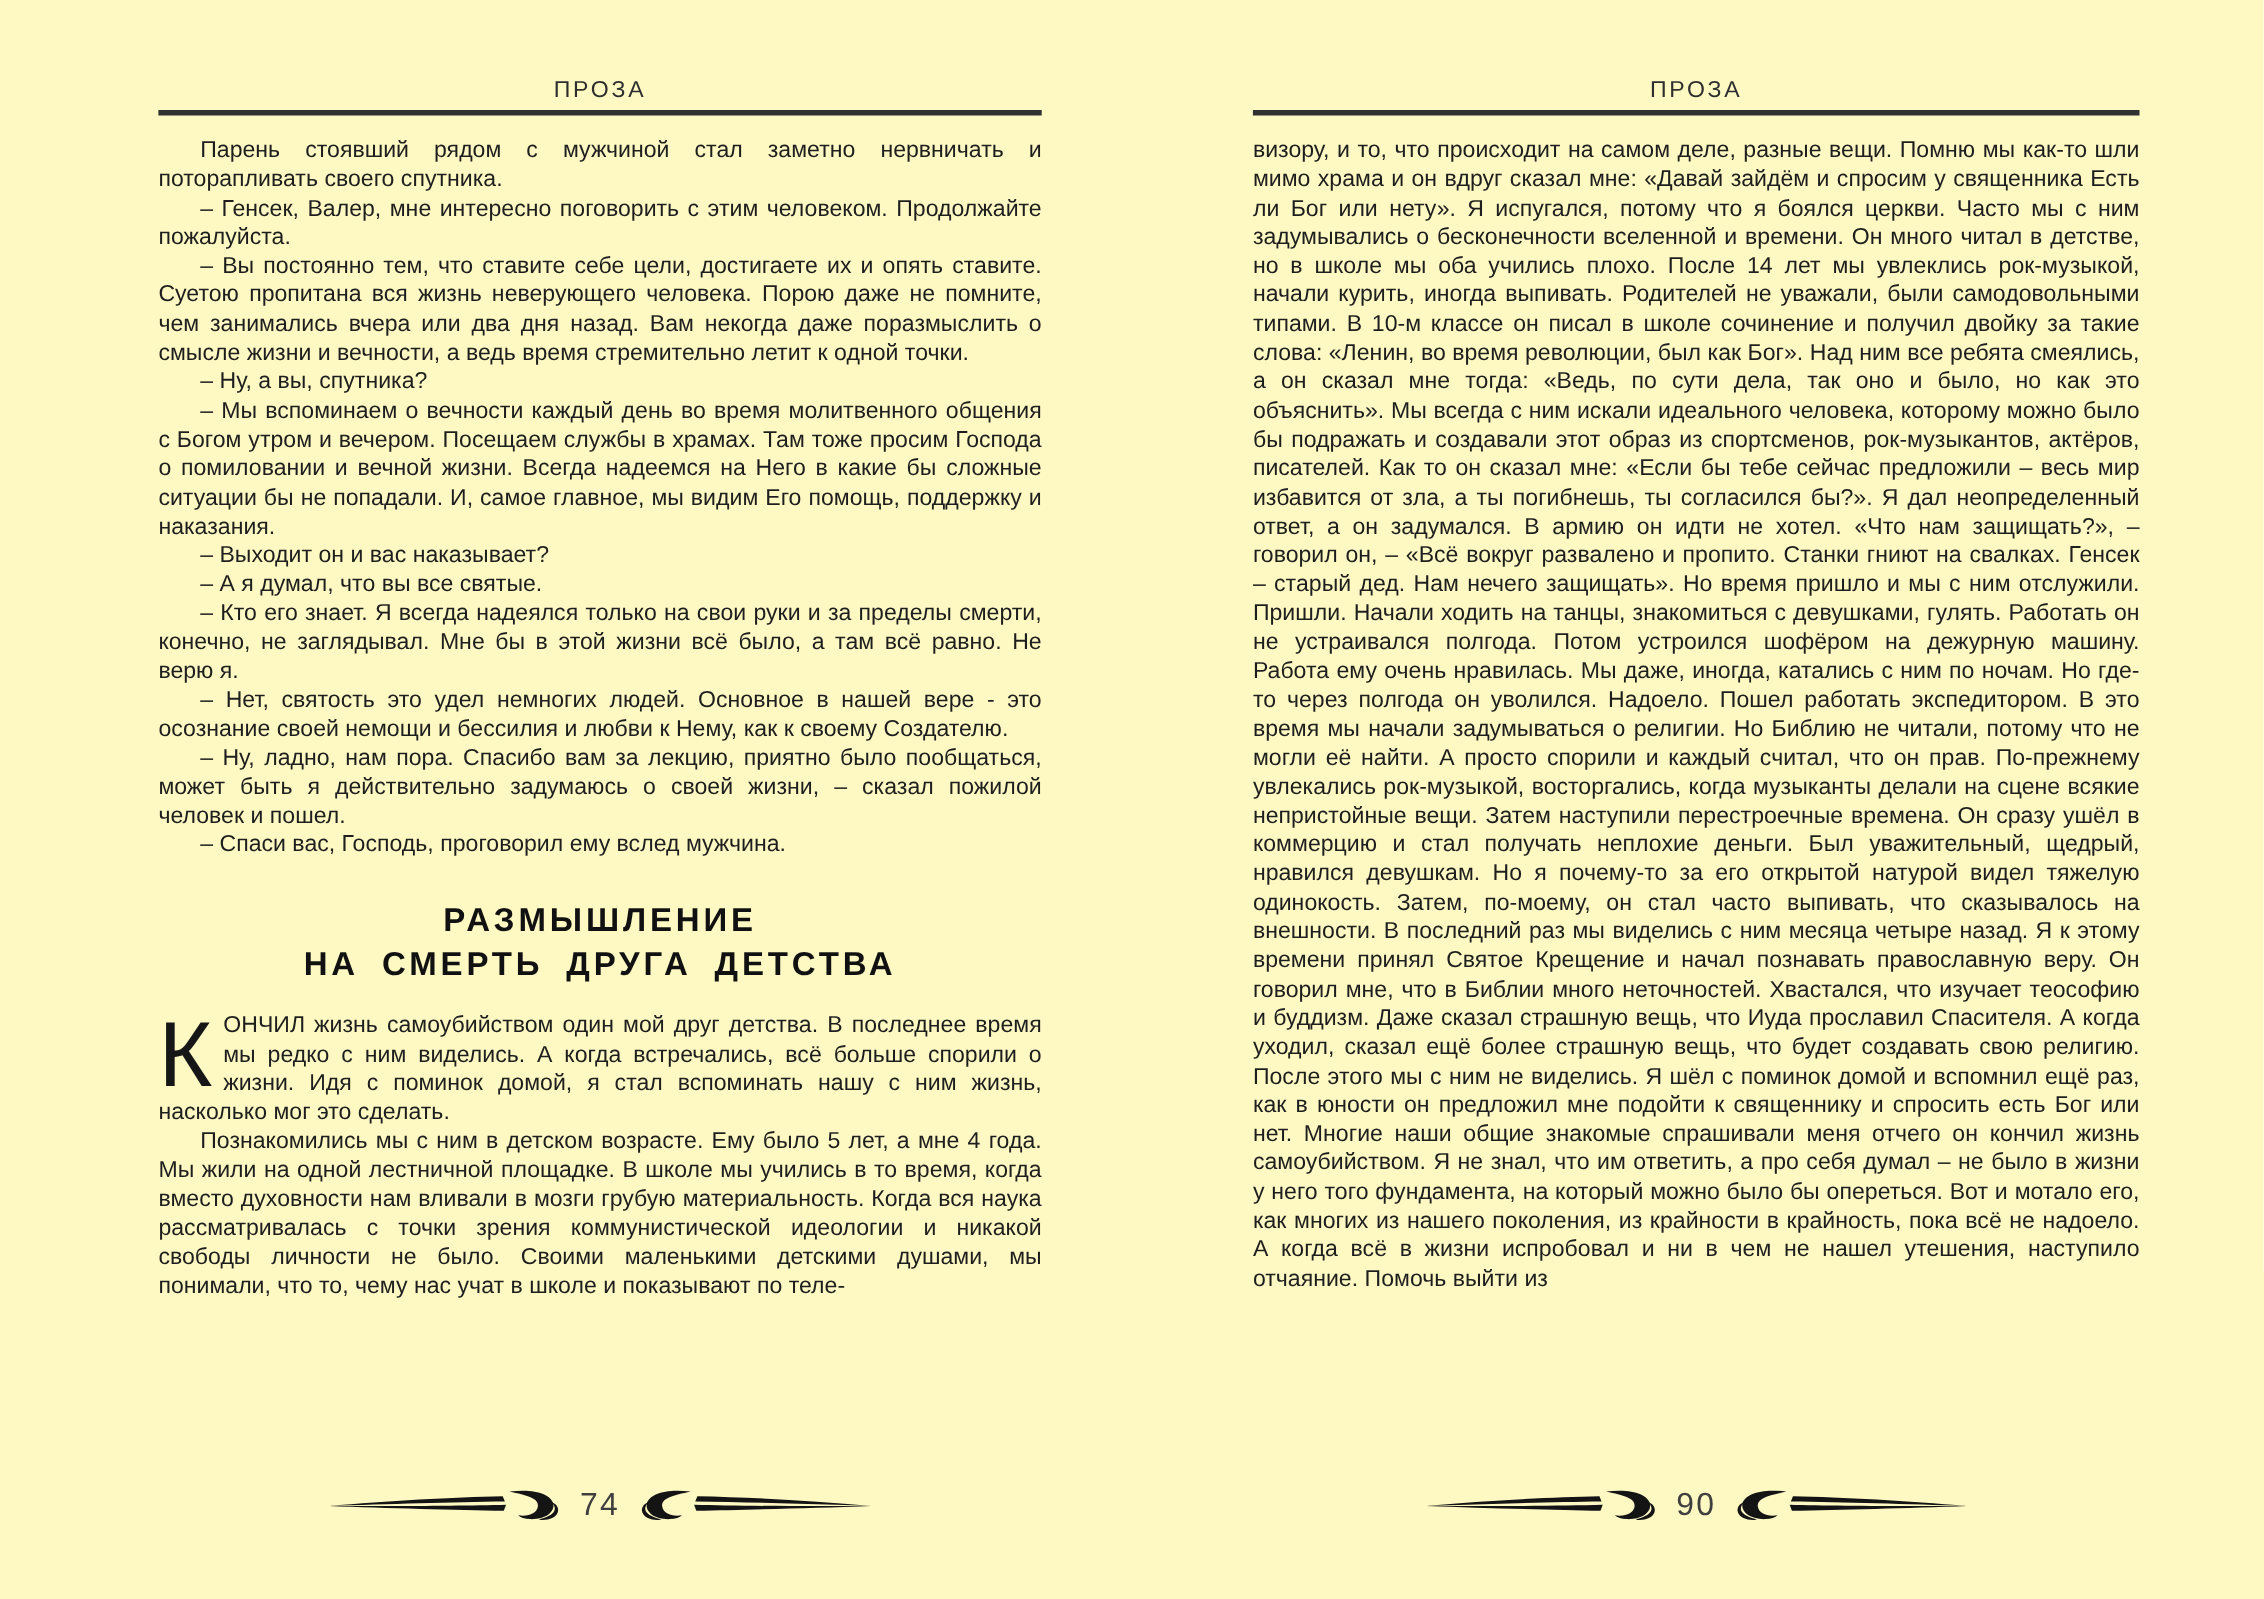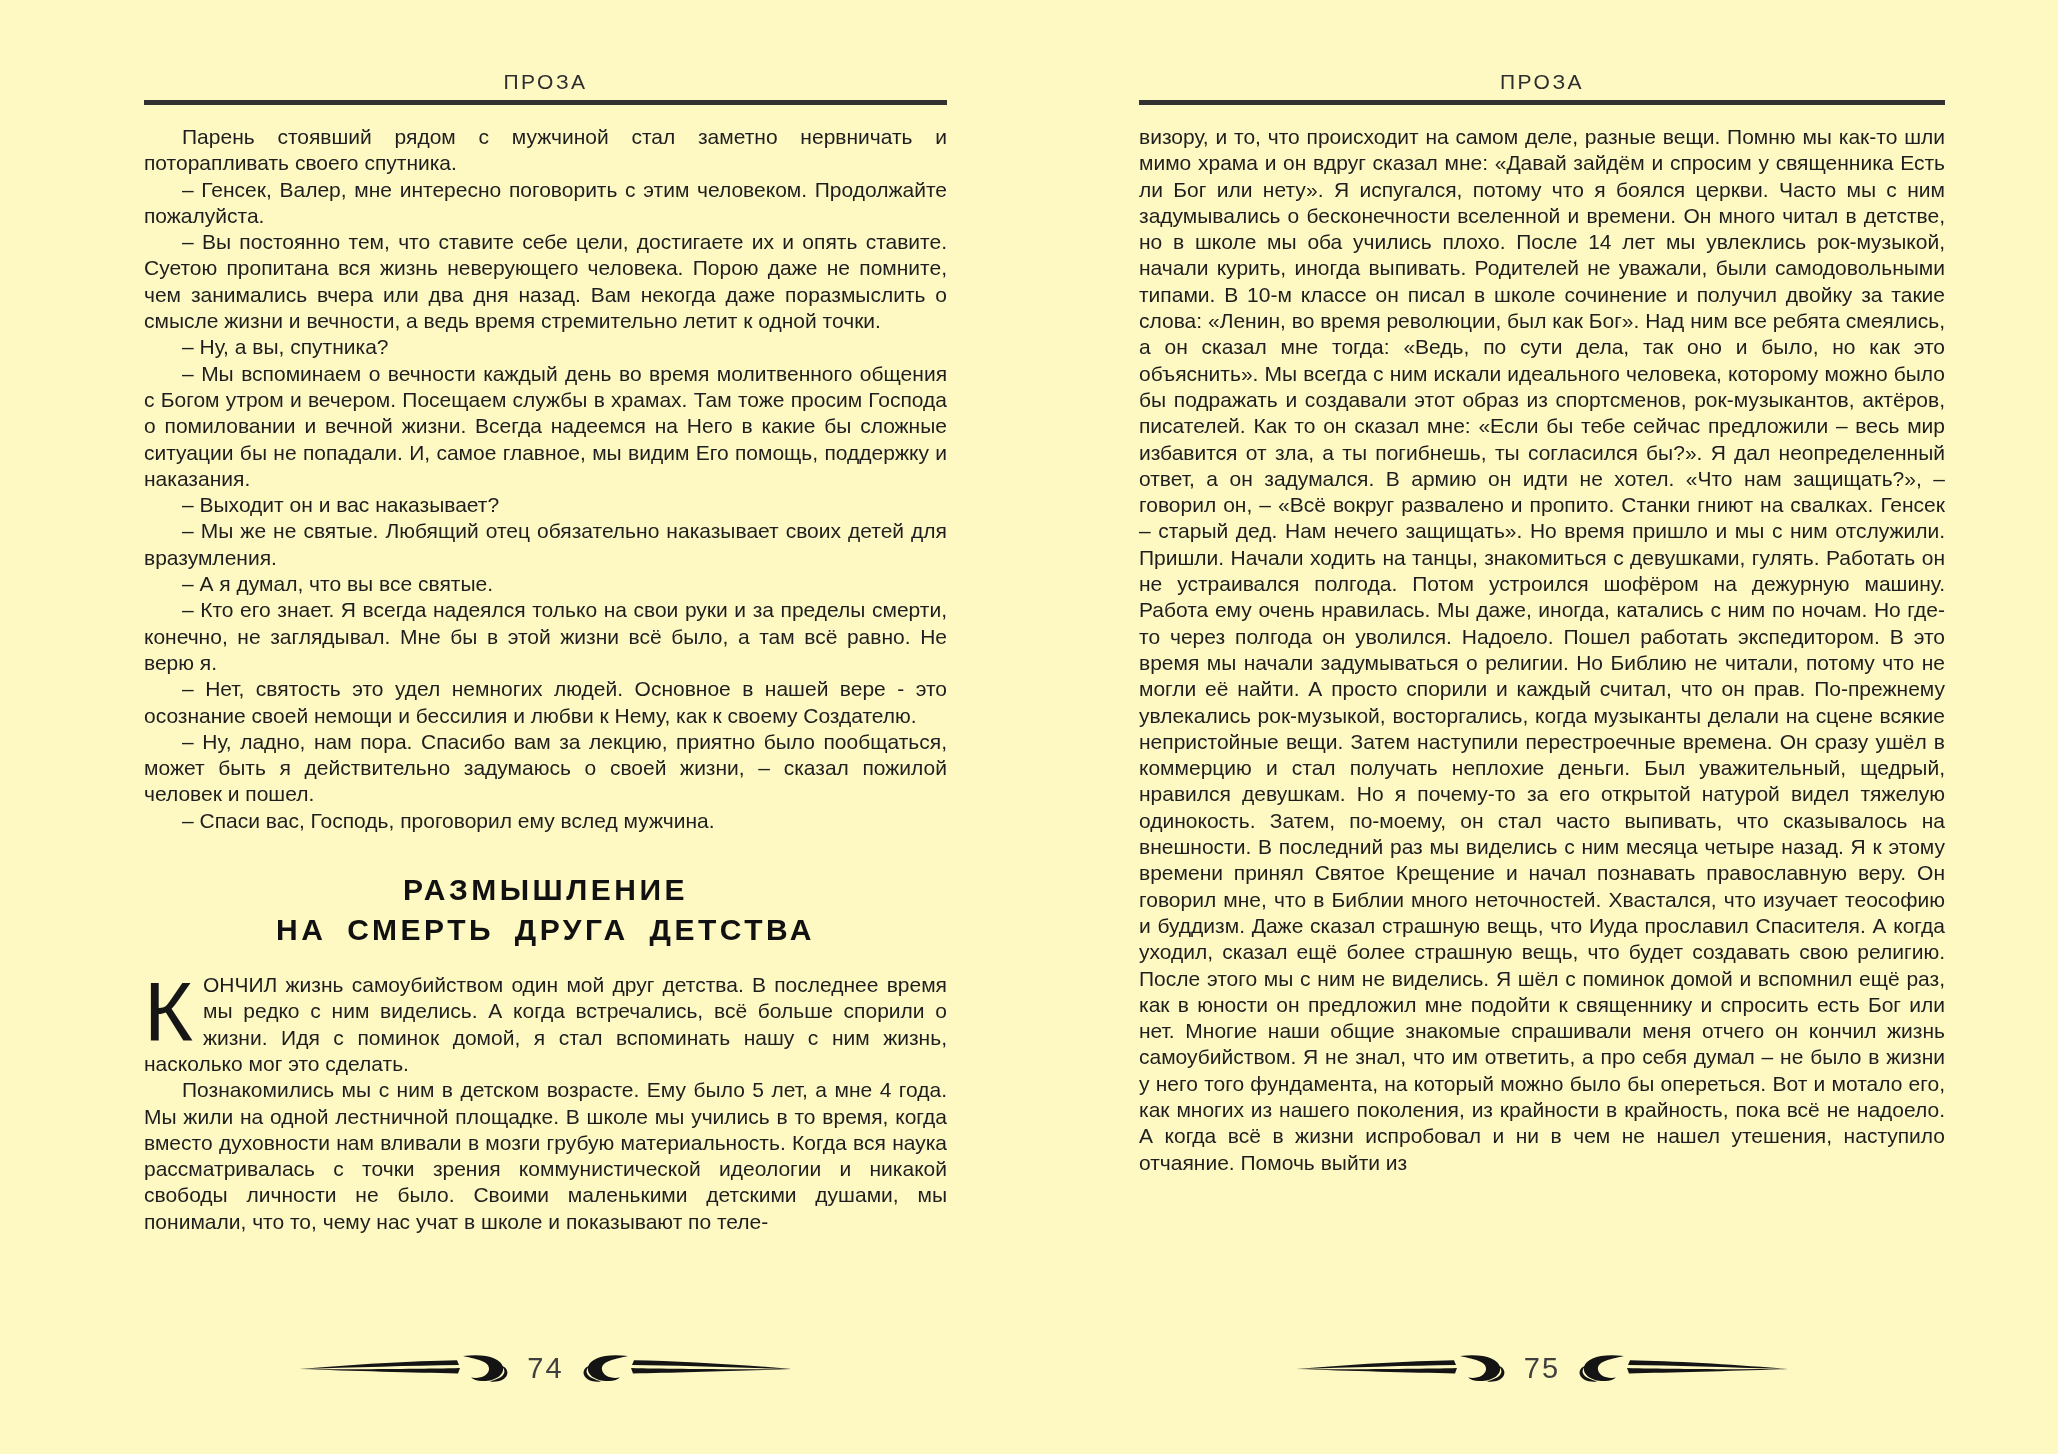--- a/index.html
+++ b/index.html
@@ -78,21 +78,20 @@
     <div class="running-head">ПРОЗА</div>
     <div class="head-rule"></div>
 
     <div class="body-text">
       <p>Парень стоявший рядом с мужчиной стал заметно нервничать и поторапливать своего спутника.</p>
       <p>– Генсек, Валер, мне интересно поговорить с этим человеком. Продолжайте пожалуйста.</p>
       <p>– Вы постоянно тем, что ставите себе цели, достигаете их и опять ставите. Суетою пропитана вся жизнь неверующего человека. Порою даже не помните, чем занимались вчера или два дня назад. Вам некогда даже поразмыслить о смысле жизни и вечности, а ведь время стремительно летит к одной точки.</p>
       <p>– Ну, а вы, спутника?</p>
       <p>– Мы вспоминаем о вечности каждый день во время молитвенного общения с Богом утром и вечером. Посещаем службы в храмах. Там тоже просим Господа о помиловании и вечной жизни. Всегда надеемся на Него в какие бы сложные ситуации бы не попадали. И, самое главное, мы видим Его помощь, поддержку и наказания.</p>
       <p>– Выходит он и вас наказывает?</p>
-      <p>– Мы же не святые. Любящий отец обязательно наказывает своих детей для вразумления.</p>
       <p>– А я думал, что вы все святые.</p>
       <p>– Кто его знает. Я всегда надеялся только на свои руки и за пределы смерти, конечно, не заглядывал. Мне бы в этой жизни всё было, а там всё равно. Не верю я.</p>
       <p>– Нет, святость это удел немногих людей. Основное в нашей вере - это осознание своей немощи и бессилия и любви к Нему, как к своему Создателю.</p>
       <p>– Ну, ладно, нам пора. Спасибо вам за лекцию, приятно было пообщаться, может быть я действительно задумаюсь о своей жизни, – сказал пожилой человек и пошел.</p>
       <p>– Спаси вас, Господь, проговорил ему вслед мужчина.</p>
 
       <div class="section-heading">
         <div>РАЗМЫШЛЕНИЕ</div>
         <div>НА СМЕРТЬ ДРУГА ДЕТСТВА</div>
       </div>
@@ -127,21 +126,21 @@
       <p class="no-indent">визору, и то, что происходит на самом деле, разные вещи. Помню мы как-то шли мимо храма и он вдруг сказал мне: «Давай зайдём и спросим у священника Есть ли Бог или нету». Я испугался, потому что я боялся церкви. Часто мы с ним задумывались о бесконечности вселенной и времени. Он много читал в детстве, но в школе мы оба учились плохо. После 14 лет мы увлеклись рок-музыкой, начали курить, иногда выпивать. Родителей не уважали, были самодовольными типами. В 10-м классе он писал в школе сочинение и получил двойку за такие слова: «Ленин, во время революции, был как Бог». Над ним все ребята смеялись, а он сказал мне тогда: «Ведь, по сути дела, так оно и было, но как это объяснить». Мы всегда с ним искали идеального человека, которому можно было бы подражать и создавали этот образ из спортсменов, рок-музыкантов, актёров, писателей. Как то он сказал мне: «Если бы тебе сейчас предложили – весь мир избавится от зла, а ты погибнешь, ты согласился бы?». Я дал неопределенный ответ, а он задумался. В армию он идти не хотел. «Что нам защищать?», – говорил он, – «Всё вокруг развалено и пропито. Станки гниют на свалках. Генсек – старый дед. Нам нечего защищать». Но время пришло и мы с ним отслужили. Пришли. Начали ходить на танцы, знакомиться с девушками, гулять. Работать он не устраивался полгода. Потом устроился шофёром на дежурную машину. Работа ему очень нравилась. Мы даже, иногда, катались с ним по ночам. Но где-то через полгода он уволился. Надоело. Пошел работать экспедитором. В это время мы начали задумываться о религии. Но Библию не читали, потому что не могли её найти. А просто спорили и каждый считал, что он прав. По-прежнему увлекались рок-музыкой, восторгались, когда музыканты делали на сцене всякие непристойные вещи. Затем наступили перестроечные времена. Он сразу ушёл в коммерцию и стал получать неплохие деньги. Был уважительный, щедрый, нравился девушкам. Но я почему-то за его открытой натурой видел тяжелую одинокость. Затем, по-моему, он стал часто выпивать, что сказывалось на внешности. В последний раз мы виделись с ним месяца четыре назад. Я к этому времени принял Святое Крещение и начал познавать православную веру. Он говорил мне, что в Библии много неточностей. Хвастался, что изучает теософию и буддизм. Даже сказал страшную вещь, что Иуда прославил Спасителя. А когда уходил, сказал ещё более страшную вещь, что будет создавать свою религию. После этого мы с ним не виделись. Я шёл с поминок домой и вспомнил ещё раз, как в юности он предложил мне подойти к священнику и спросить есть Бог или нет. Многие наши общие знакомые спрашивали меня отчего он кончил жизнь самоубийством. Я не знал, что им ответить, а про себя думал – не было в жизни у него того фундамента, на который можно было бы опереться. Вот и мотало его, как многих из нашего поколения, из крайности в крайность, пока всё не надоело. А когда всё в жизни испробовал и ни в чем не нашел утешения, наступило отчаяние. Помочь выйти из</p>
     </div>
 
     <div class="footer">
       <svg class="orn" viewBox="0 0 230 32" xmlns="http://www.w3.org/2000/svg" aria-hidden="true">
         <path fill="#141414" d="M2,17 C55,12.5 115,9 160,8.2 L162,13 C115,13.5 55,15.5 2,17 Z"></path>
         <path fill="#141414" d="M2,17 C60,17.5 125,17 163,16 L161,21.5 C118,20.5 55,19 2,17 Z"></path>
         <path fill="#141414" d="M166,4 c22,-3 38,2 40,11 c1.5,8 -8,14.5 -21,14 c-5,-0.2 -9,-1.5 -11,-3.5 c9,1.5 17,-1.5 18,-8 c1,-7.5 -10,-10 -26,-13.5 z"></path>
         <path fill="#141414" d="M193,29.5 c8,1 15,-1.5 17,-6.5 c1.5,-4 -1,-8 -6,-9.5 c3.5,3 4.5,6.5 2,9.5 c-2.8,3.5 -8,4.5 -13,6.5 z"></path>
       </svg>
-      <span class="page-number">75</span>
+      <span class="page-number">90</span>
       <svg class="orn orn-flip" viewBox="0 0 230 32" xmlns="http://www.w3.org/2000/svg" aria-hidden="true">
         <path fill="#141414" d="M2,17 C55,12.5 115,9 160,8.2 L162,13 C115,13.5 55,15.5 2,17 Z"></path>
         <path fill="#141414" d="M2,17 C60,17.5 125,17 163,16 L161,21.5 C118,20.5 55,19 2,17 Z"></path>
         <path fill="#141414" d="M166,4 c22,-3 38,2 40,11 c1.5,8 -8,14.5 -21,14 c-5,-0.2 -9,-1.5 -11,-3.5 c9,1.5 17,-1.5 18,-8 c1,-7.5 -10,-10 -26,-13.5 z"></path>
         <path fill="#141414" d="M193,29.5 c8,1 15,-1.5 17,-6.5 c1.5,-4 -1,-8 -6,-9.5 c3.5,3 4.5,6.5 2,9.5 c-2.8,3.5 -8,4.5 -13,6.5 z"></path>
       </svg>
     </div>
   </div>
 
 </div>

